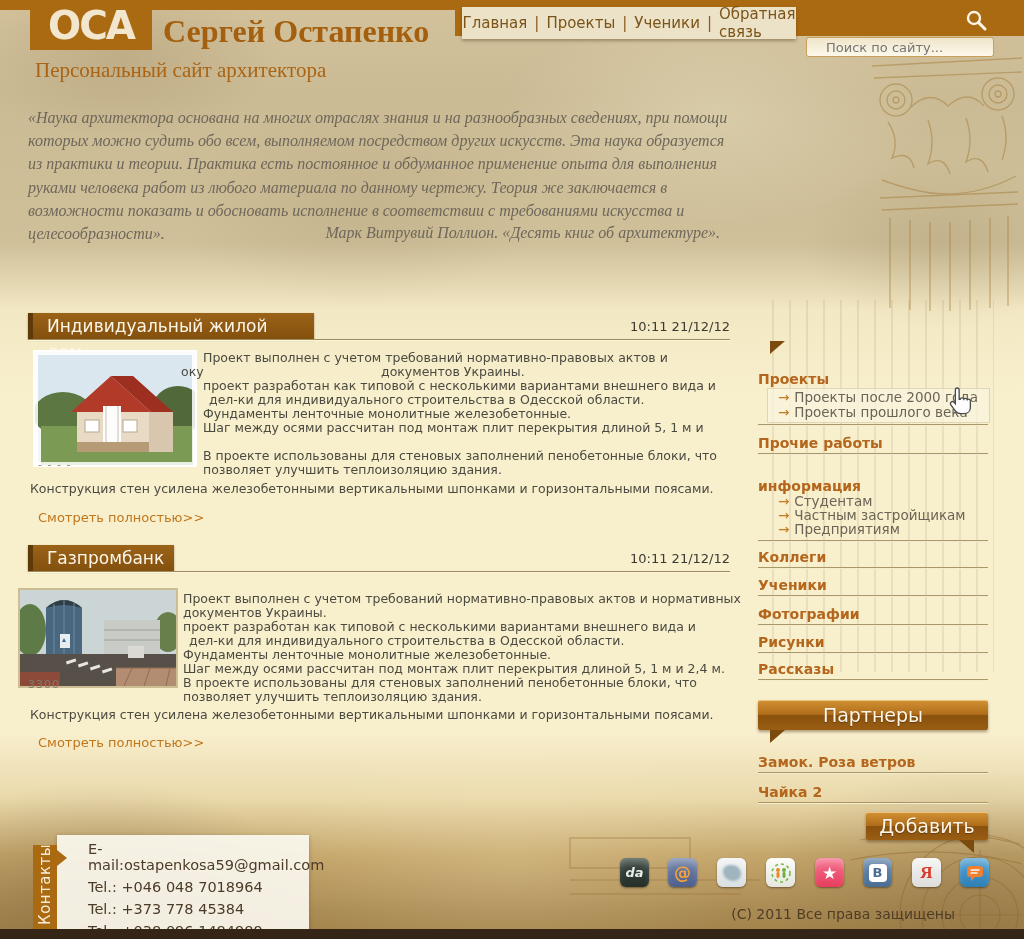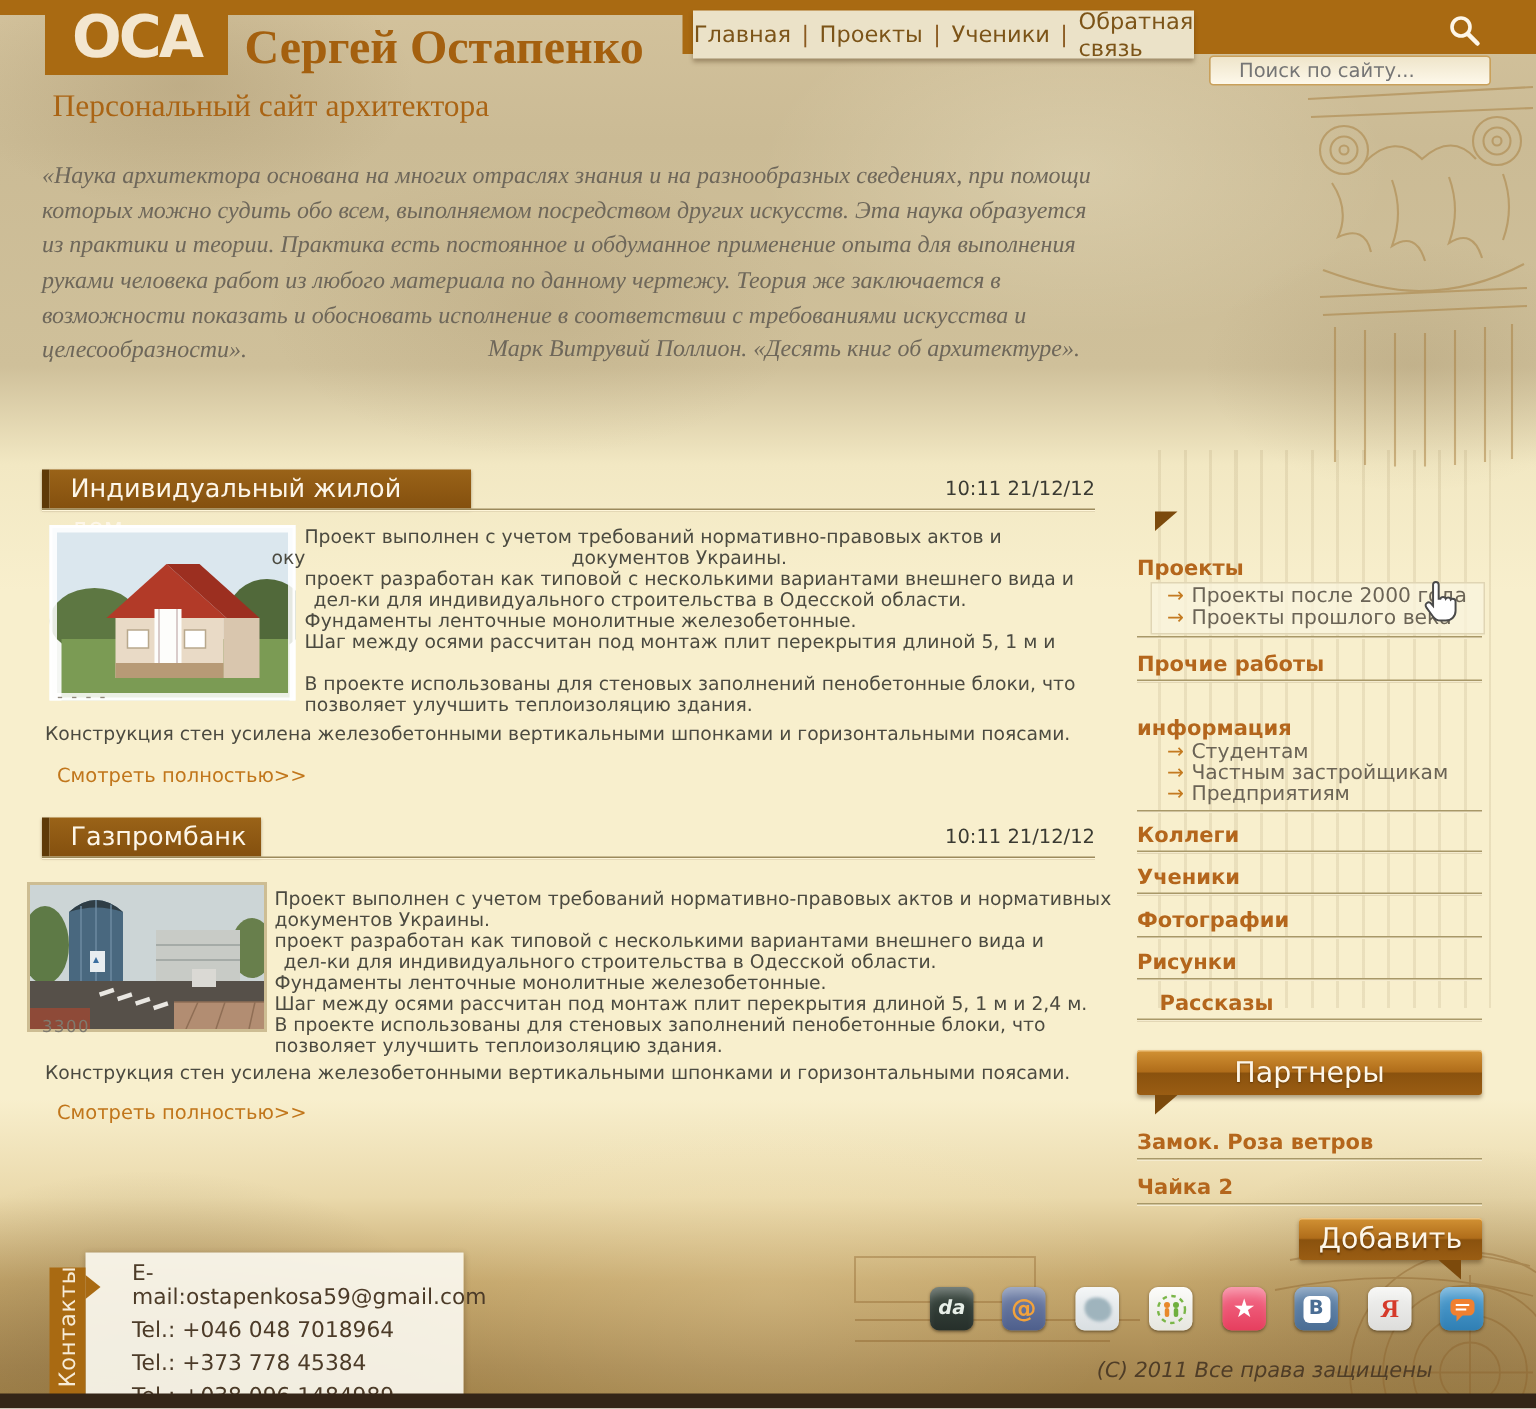--- a/index.html
+++ b/index.html
@@ -86,21 +86,21 @@
   .contacts-box .c-line{margin:6px 0 0 31px;font-size:14.5px;color:#4c3b28;line-height:16px;}
   .contacts-tab{position:absolute;left:33px;top:845px;width:24px;height:85px;background:#a96a12;}
   .contacts-tab span{position:absolute;left:-28px;top:31px;width:80px;transform:rotate(-90deg);
     color:#f7ecd8;font-size:15px;letter-spacing:.5px;text-align:center;display:block;}
   .contacts-arrow{position:absolute;left:57px;top:850px;width:0;height:0;
     border-top:8px solid transparent;border-bottom:8px solid transparent;border-left:10px solid #a96a12;}
   .social{position:absolute;top:858px;width:29px;height:29px;border-radius:6px;cursor:pointer;
     display:flex;align-items:center;justify-content:center;
     box-shadow:inset 0 8px 8px -4px rgba(255,255,255,.35), 0 1px 2px rgba(40,25,10,.5);}
   .copyright{position:absolute;left:555px;top:906px;width:400px;text-align:right;
-    font-size:14px;color:#4f3d27;font-style:italic;}
+    font-size:14px;color:#4f3d27;}
 
   .cursor{position:absolute;left:946px;top:386px;pointer-events:none;}
 </style>
 </head>
 <body>
 
 <div class="page">
   <div class="mottle"></div>
 
   <svg class="sketch" style="left:870px;top:48px;" width="154" height="265" viewBox="0 0 154 265">
@@ -280,21 +280,21 @@
   <div class="side-div" style="top:540px;"></div>
 
   <div class="side-link" style="top:549px;">Коллеги</div>
   <div class="side-div" style="top:567px;"></div>
   <div class="side-link" style="top:577px;">Ученики</div>
   <div class="side-div" style="top:595px;"></div>
   <div class="side-link" style="top:606px;">Фотографии</div>
   <div class="side-div" style="top:624px;"></div>
   <div class="side-link" style="top:634px;">Рисунки</div>
   <div class="side-div" style="top:652px;"></div>
-  <div class="side-link" style="top:661px;margin-left:15px;">Рассказы</div>
+  <div class="side-link" style="top:661px;">Рассказы</div>
   <div class="side-div" style="top:679px;"></div>
 
   <div class="tab" style="left:758px;top:700px;">Партнеры</div>
   <div class="tab-tail-l" style="left:770px;top:730px;"></div>
   <div class="partner-link" style="top:754px;">Замок. Роза ветров</div>
   <div class="side-div" style="top:772px;"></div>
   <div class="partner-link" style="top:784px;">Чайка 2</div>
   <div class="side-div" style="top:802px;"></div>
 
   <div class="tab" style="left:866px;top:812px;width:122px;height:28px;">Добавить</div>

